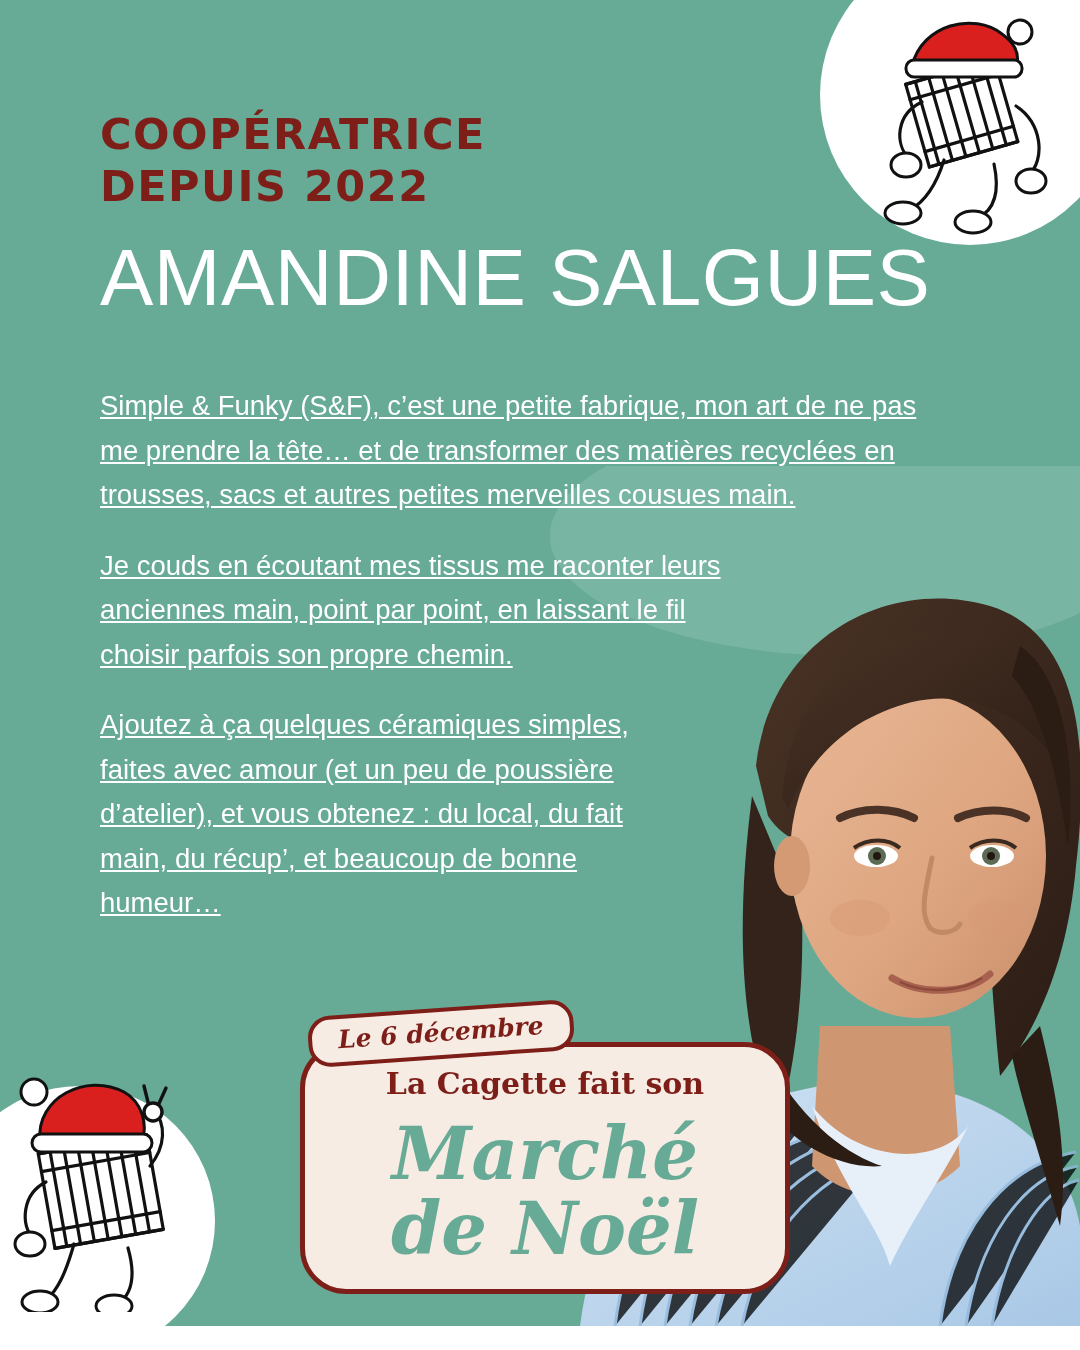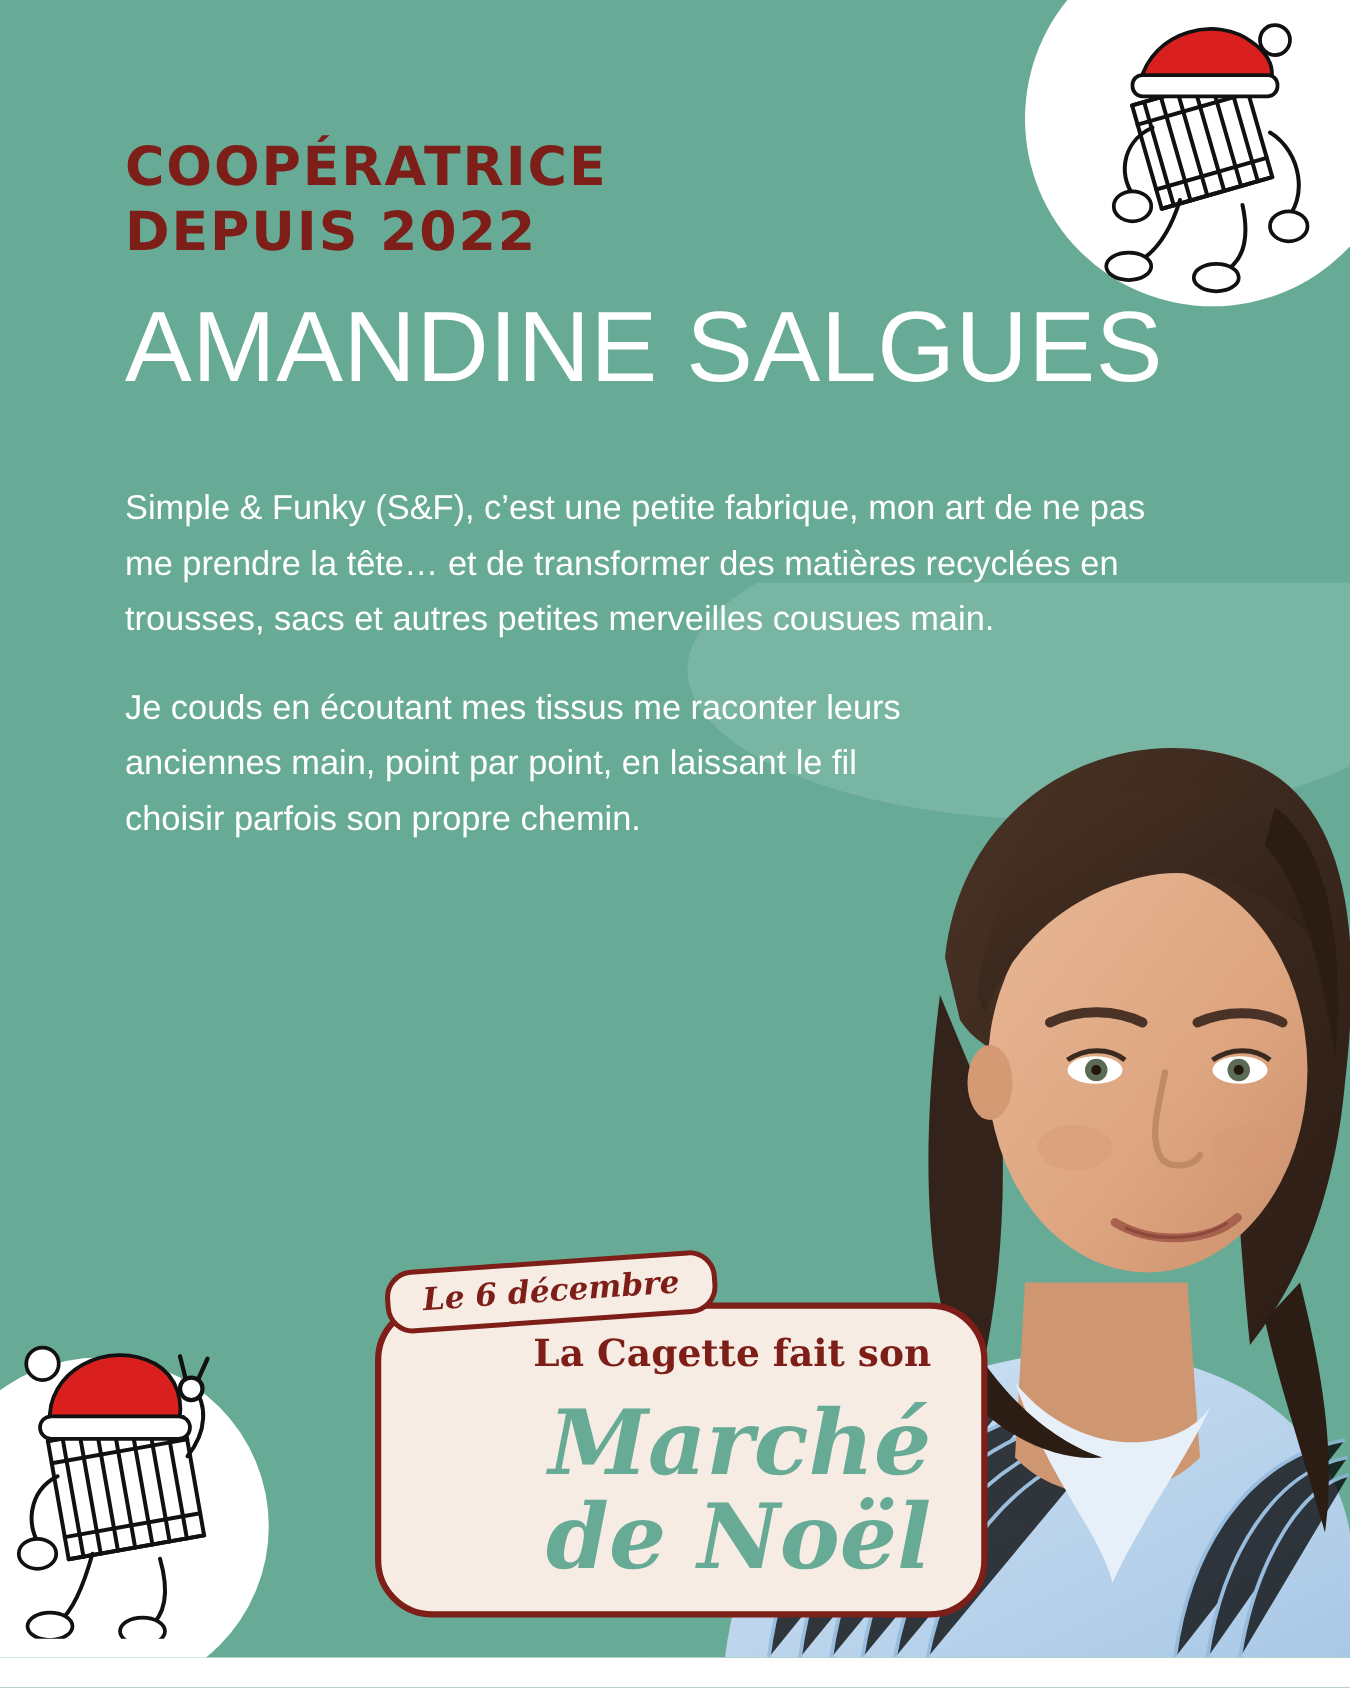--- a/index.html
+++ b/index.html
@@ -68,21 +68,21 @@
   .body-copy {
     position: absolute;
     left: 100px;
     top: 384px;
     width: 830px;
     color: #ffffff;
     font-size: 27.5px;
     line-height: 1.62;
     z-index: 5;
   }
-  .body-copy p { margin-bottom: 26px; }
+  .body-copy p { margin-bottom: 26px; text-decoration: underline; }
   .body-copy p.p2 { width: 640px; }
   .body-copy p.p3 { width: 570px; }
 
   
   .portrait {
     position: absolute;
     right: 0;
     bottom: 0;
     width: 560px;
     height: 860px;
@@ -113,21 +113,21 @@
     font-size: 25px;
     transform: rotate(-4deg);
     white-space: nowrap;
     z-index: 2;
   }
   .badge-main {
     background: #f7ece4;
     border: 5px solid #7d1f18;
     border-radius: 46px;
     padding: 20px 40px 22px;
-    text-align: right;
+    text-align: center;
     width: 490px;
   }
   .badge-line1 {
     color: #7d1f18;
     font-family: "DejaVu Serif", serif;
     font-weight: bold;
     font-size: 30px;
     line-height: 1.1;
   }
   .badge-line2 {
@@ -238,20 +238,21 @@
   <div class="coop">
     <div>COOPÉRATRICE</div>
     <div>DEPUIS 2022</div>
   </div>
 
   <div class="name">AMANDINE SALGUES</div>
 
   <div class="body-copy">
     <p class="p1">Simple &amp; Funky (S&amp;F), c’est une petite fabrique, mon art de ne pas me prendre la tête… et de transformer des matières recyclées en trousses, sacs et autres petites merveilles cousues main.</p>
     <p class="p2">Je couds en écoutant mes tissus me raconter leurs anciennes main, point par point, en laissant le fil choisir parfois son propre chemin.</p>
+    <p class="p3">Ajoutez à ça quelques céramiques simples, faites avec amour (et un peu de poussière d’atelier), et vous obtenez : du local, du fait main, du récup’, et beaucoup de bonne humeur…</p>
   </div>
 
   <div class="mascot mascot-tr">
     <svg width="190" height="230" viewBox="0 0 190 230">
       <g stroke="#111" stroke-width="3.2" fill="none" stroke-linecap="round" stroke-linejoin="round">
 
         <g transform="rotate(-16 100 110)">
           <rect x="48" y="58" width="92" height="86" fill="#ffffff"></rect>
           <path d="M48 58 L140 58 M48 144 L140 144"></path>
           <path d="M58 58 L58 144 M72 58 L72 144 M86 58 L86 144 M100 58 L100 144 M114 58 L114 144 M128 58 L128 144"></path>

